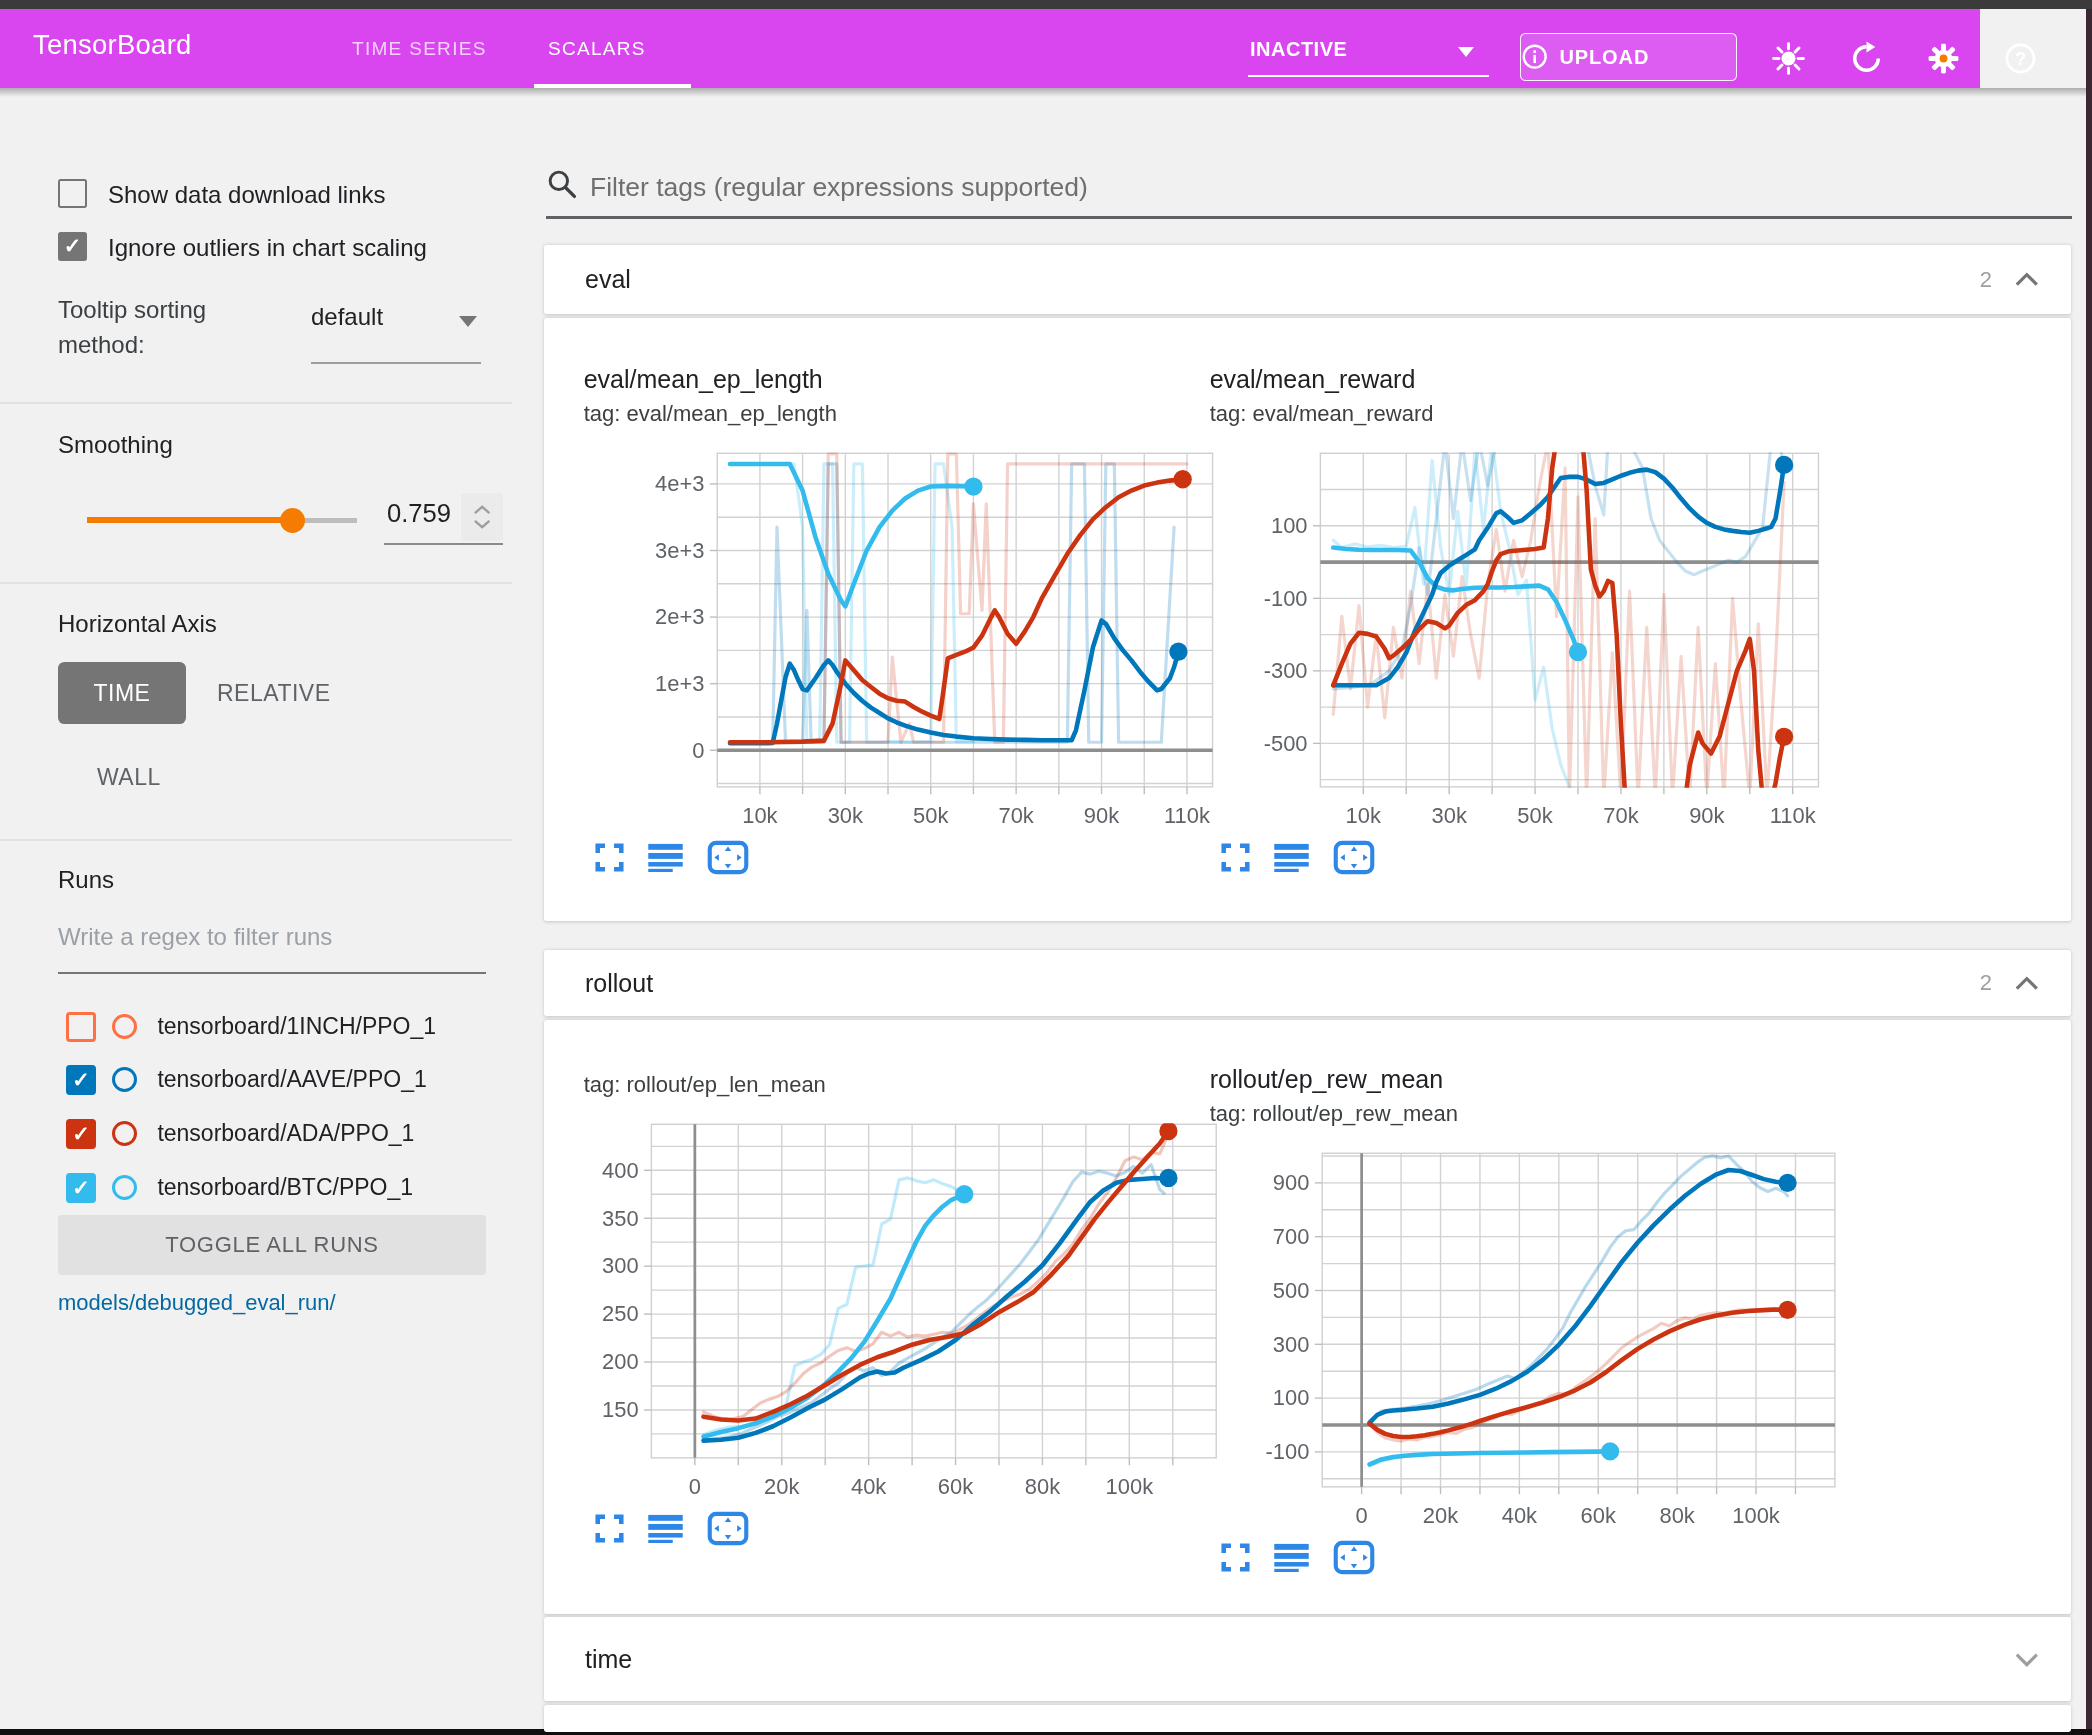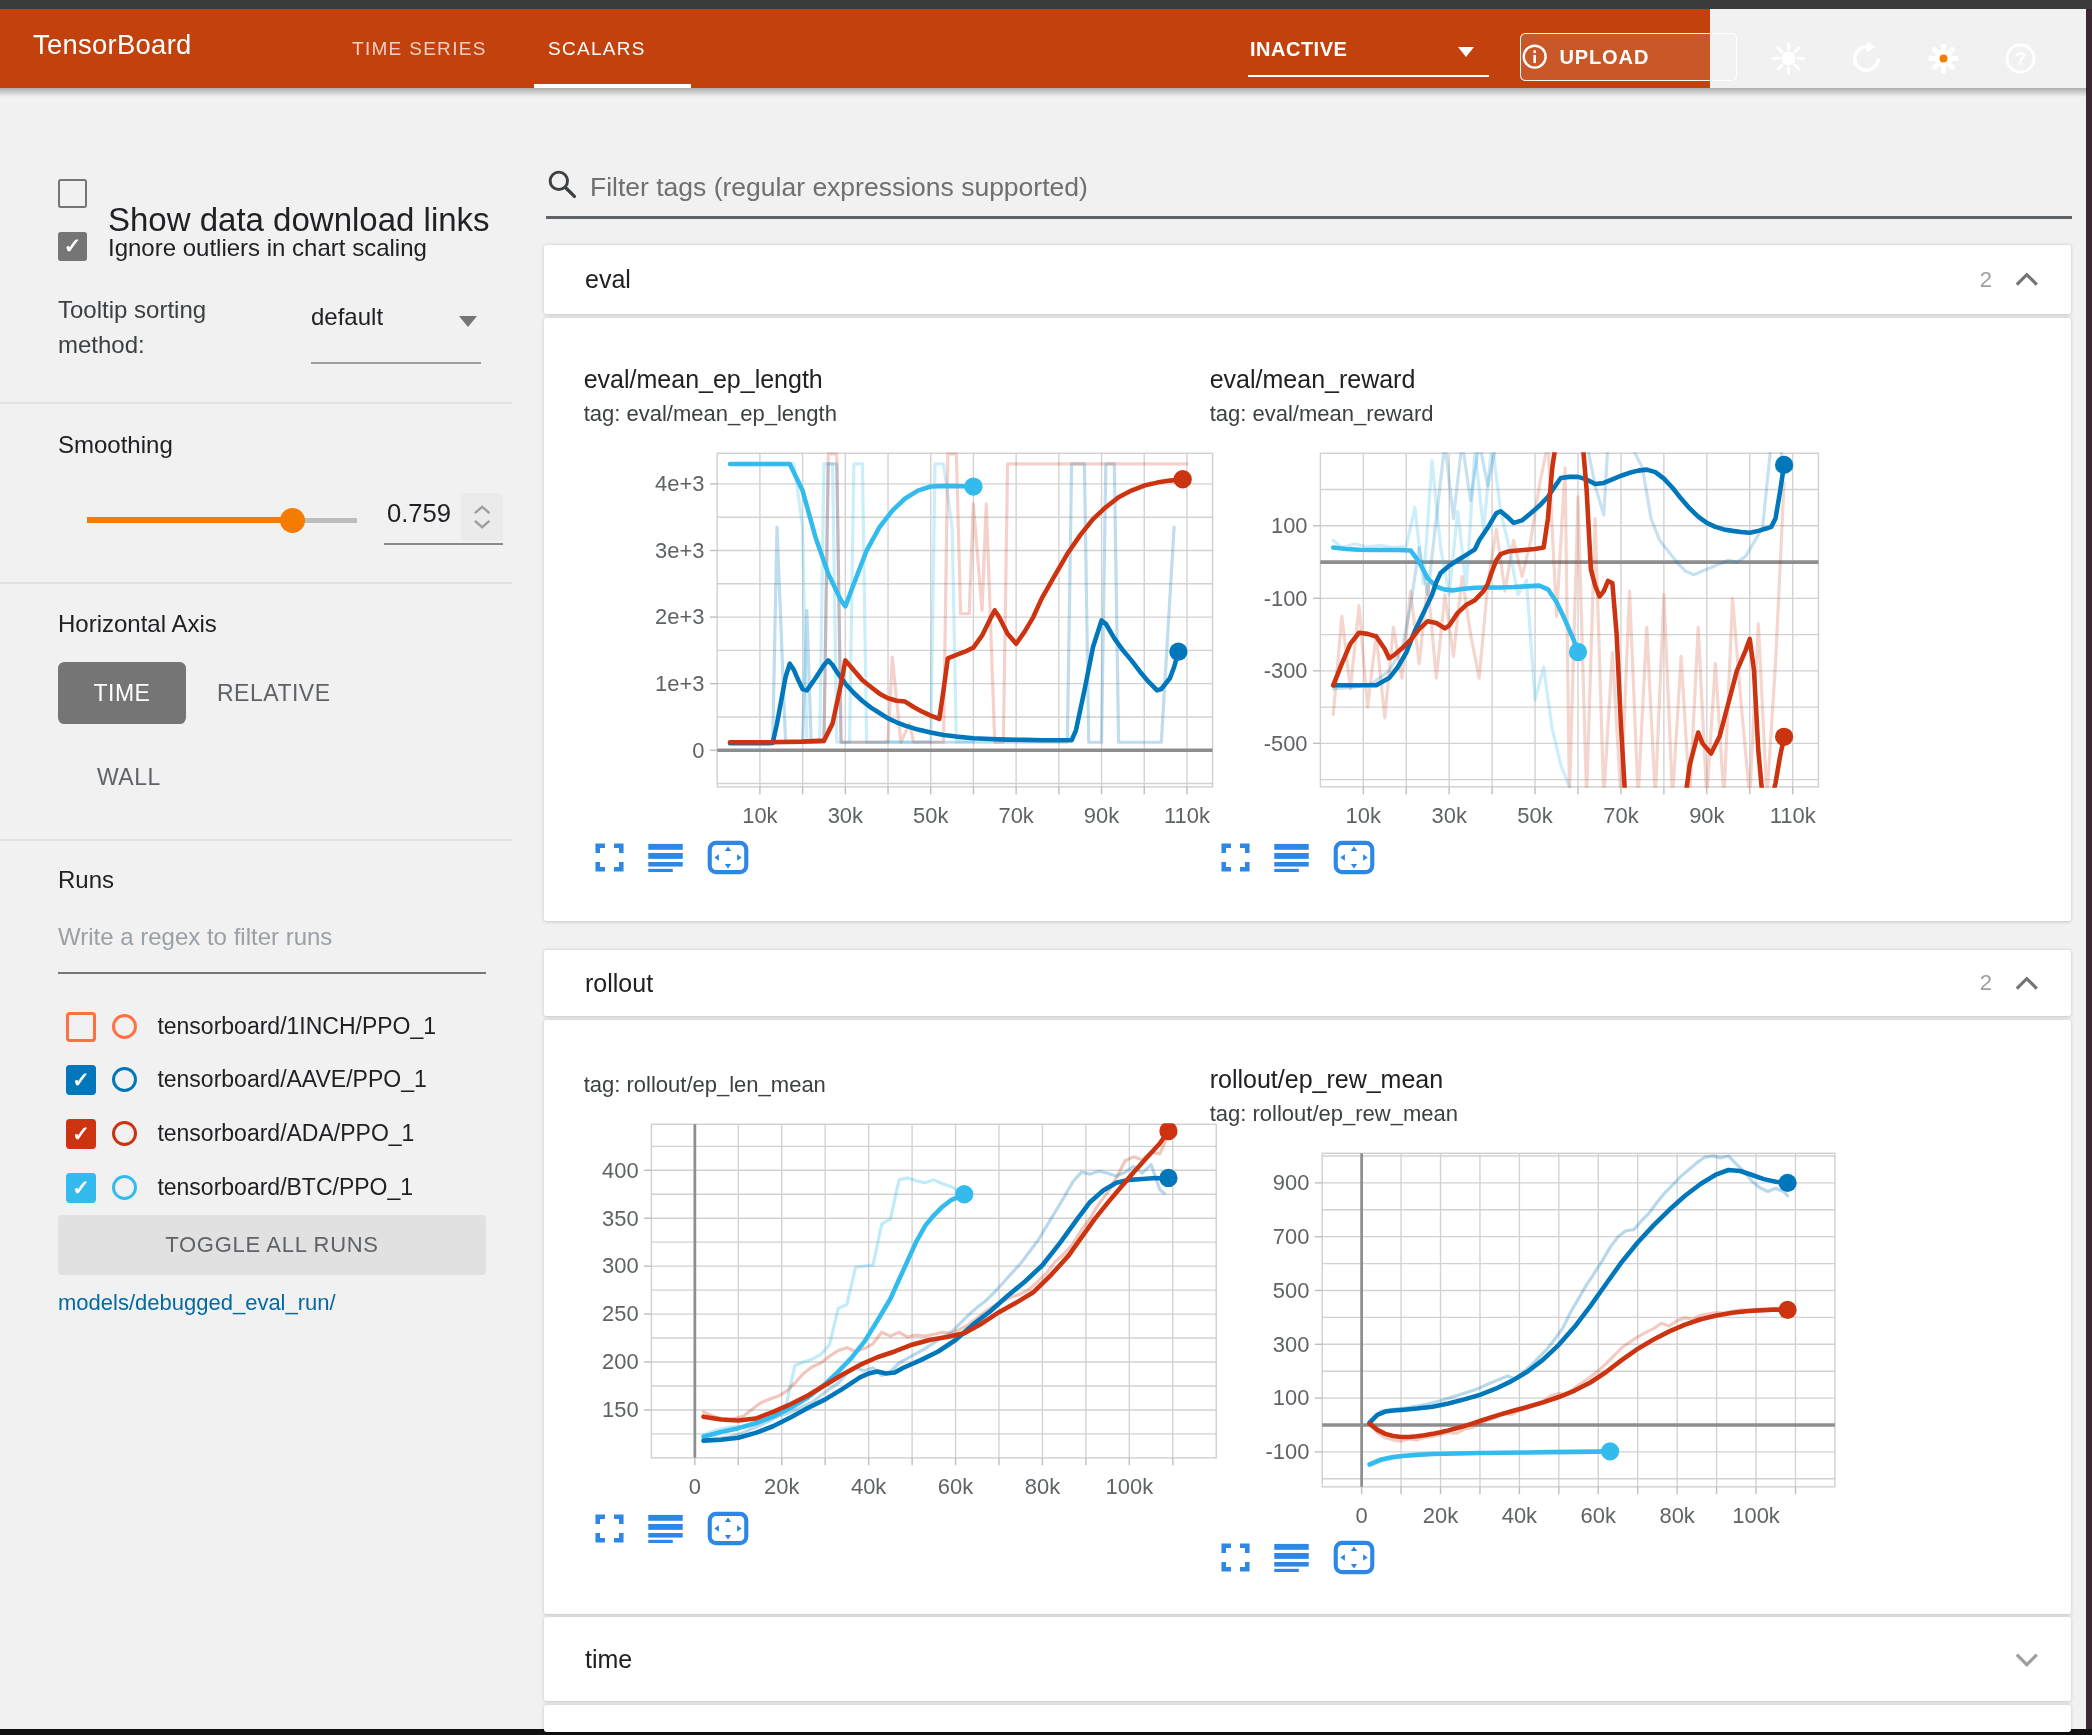--- a/index.html
+++ b/index.html
@@ -4,21 +4,21 @@
 <style>
   html,body{margin:0;padding:0;}
   body{width:2092px;height:1735px;position:relative;overflow:hidden;background:#f1f1f1;
        font-family:"Liberation Sans",sans-serif;color:#202124;}
   .abs{position:absolute;}
   
   #top-strip{left:0;top:0;width:2092px;height:9.1px;background:#3b3b3b;}
   #right-strip{left:2086px;top:9.1px;width:6.4px;height:1726px;background:#3a2733;}
   #bottom-strip{left:0;top:1729px;width:2092px;height:6.4px;background:#101010;}
   
-  #header{left:0;top:9.1px;width:1710px;height:79px;background:#c2410c;}
+  #header{left:0;top:9.1px;width:1980px;height:79px;background:#d946ef;}
   #header-shadow{left:0;top:88px;width:2086px;height:9.1px;
       background:linear-gradient(rgba(0,0,0,.28),rgba(0,0,0,0));}
   #tb-title{left:33px;top:20px;font-size:27.4px;font-weight:500;color:#fff;letter-spacing:0.3px;}
   .tab{top:0;height:79px;line-height:79px;font-size:19px;font-weight:500;letter-spacing:1.3px;}
   #tab-timeseries{left:352px;color:rgba(255,255,255,.75);}
   #tab-scalars{left:548px;color:#fff;}
   #tab-underline{left:534px;top:75px;width:157px;height:3.7px;background:#fff;}
   #inactive{left:1250px;top:29px;font-size:20px;font-weight:600;color:#fff;letter-spacing:0.5px;}
   #inactive-underline{left:1248px;top:66px;width:241px;height:1.8px;background:#fff;}
   #inactive-caret{left:1458px;top:38px;width:0;height:0;border-left:8.2px solid transparent;
@@ -26,21 +26,21 @@
   #upload-btn{left:1520px;top:24px;width:217px;height:48px;border:1.8px solid rgba(255,255,255,.95);
       border-radius:5.5px;background:rgba(255,255,255,.12);display:flex;align-items:center;
       gap:11px;color:#fff;font-size:20px;font-weight:700;letter-spacing:0.9px;box-sizing:border-box;}
   .hicon{top:32px;width:35px;height:35px;}
   #icon-brightness{left:1771px;} #icon-refresh{left:1849px;} #icon-settings{left:1926px;} #icon-help{left:2003px;}
   
   .chk{width:29px;height:29px;border:2.7px solid #757575;border-radius:2.7px;box-sizing:border-box;}
   .chk.checked{background:#757575;}
   .chk.checked::after{content:"✓";color:#fff;font-size:21px;font-weight:bold;display:block;
       text-align:center;line-height:24px;}
-  #chk0{left:58px;top:179px;} #chk0-label{left:108px;top:181px;font-size:33px;margin-top:20px;}
+  #chk0{left:58px;top:179px;} #chk0-label{left:108px;top:181px;font-size:24px;}
   #chk1{left:58px;top:232px;} #chk1-label{left:108px;top:234px;font-size:24px;}
   #tooltip-label{left:58px;top:292px;font-size:24px;color:#3c4043;line-height:35px;width:228px;}
   #tooltip-value{left:311px;top:303px;font-size:24px;color:#202124;}
   #tooltip-underline{left:311px;top:362px;width:170px;height:1.8px;background:#9e9e9e;}
   #tooltip-caret{left:459px;top:316px;width:0;height:0;border-left:9.1px solid transparent;
       border-right:9.1px solid transparent;border-top:11px solid #757575;}
   .divider{left:0;width:512px;height:1.8px;background:#e2e2e2;}
   #div1{top:402px;} #div2{top:582px;} #div3{top:839px;}
   #smoothing-label{left:58px;top:431px;font-size:24px;}
   #slider{left:87px;top:508px;width:270px;height:24px;}

